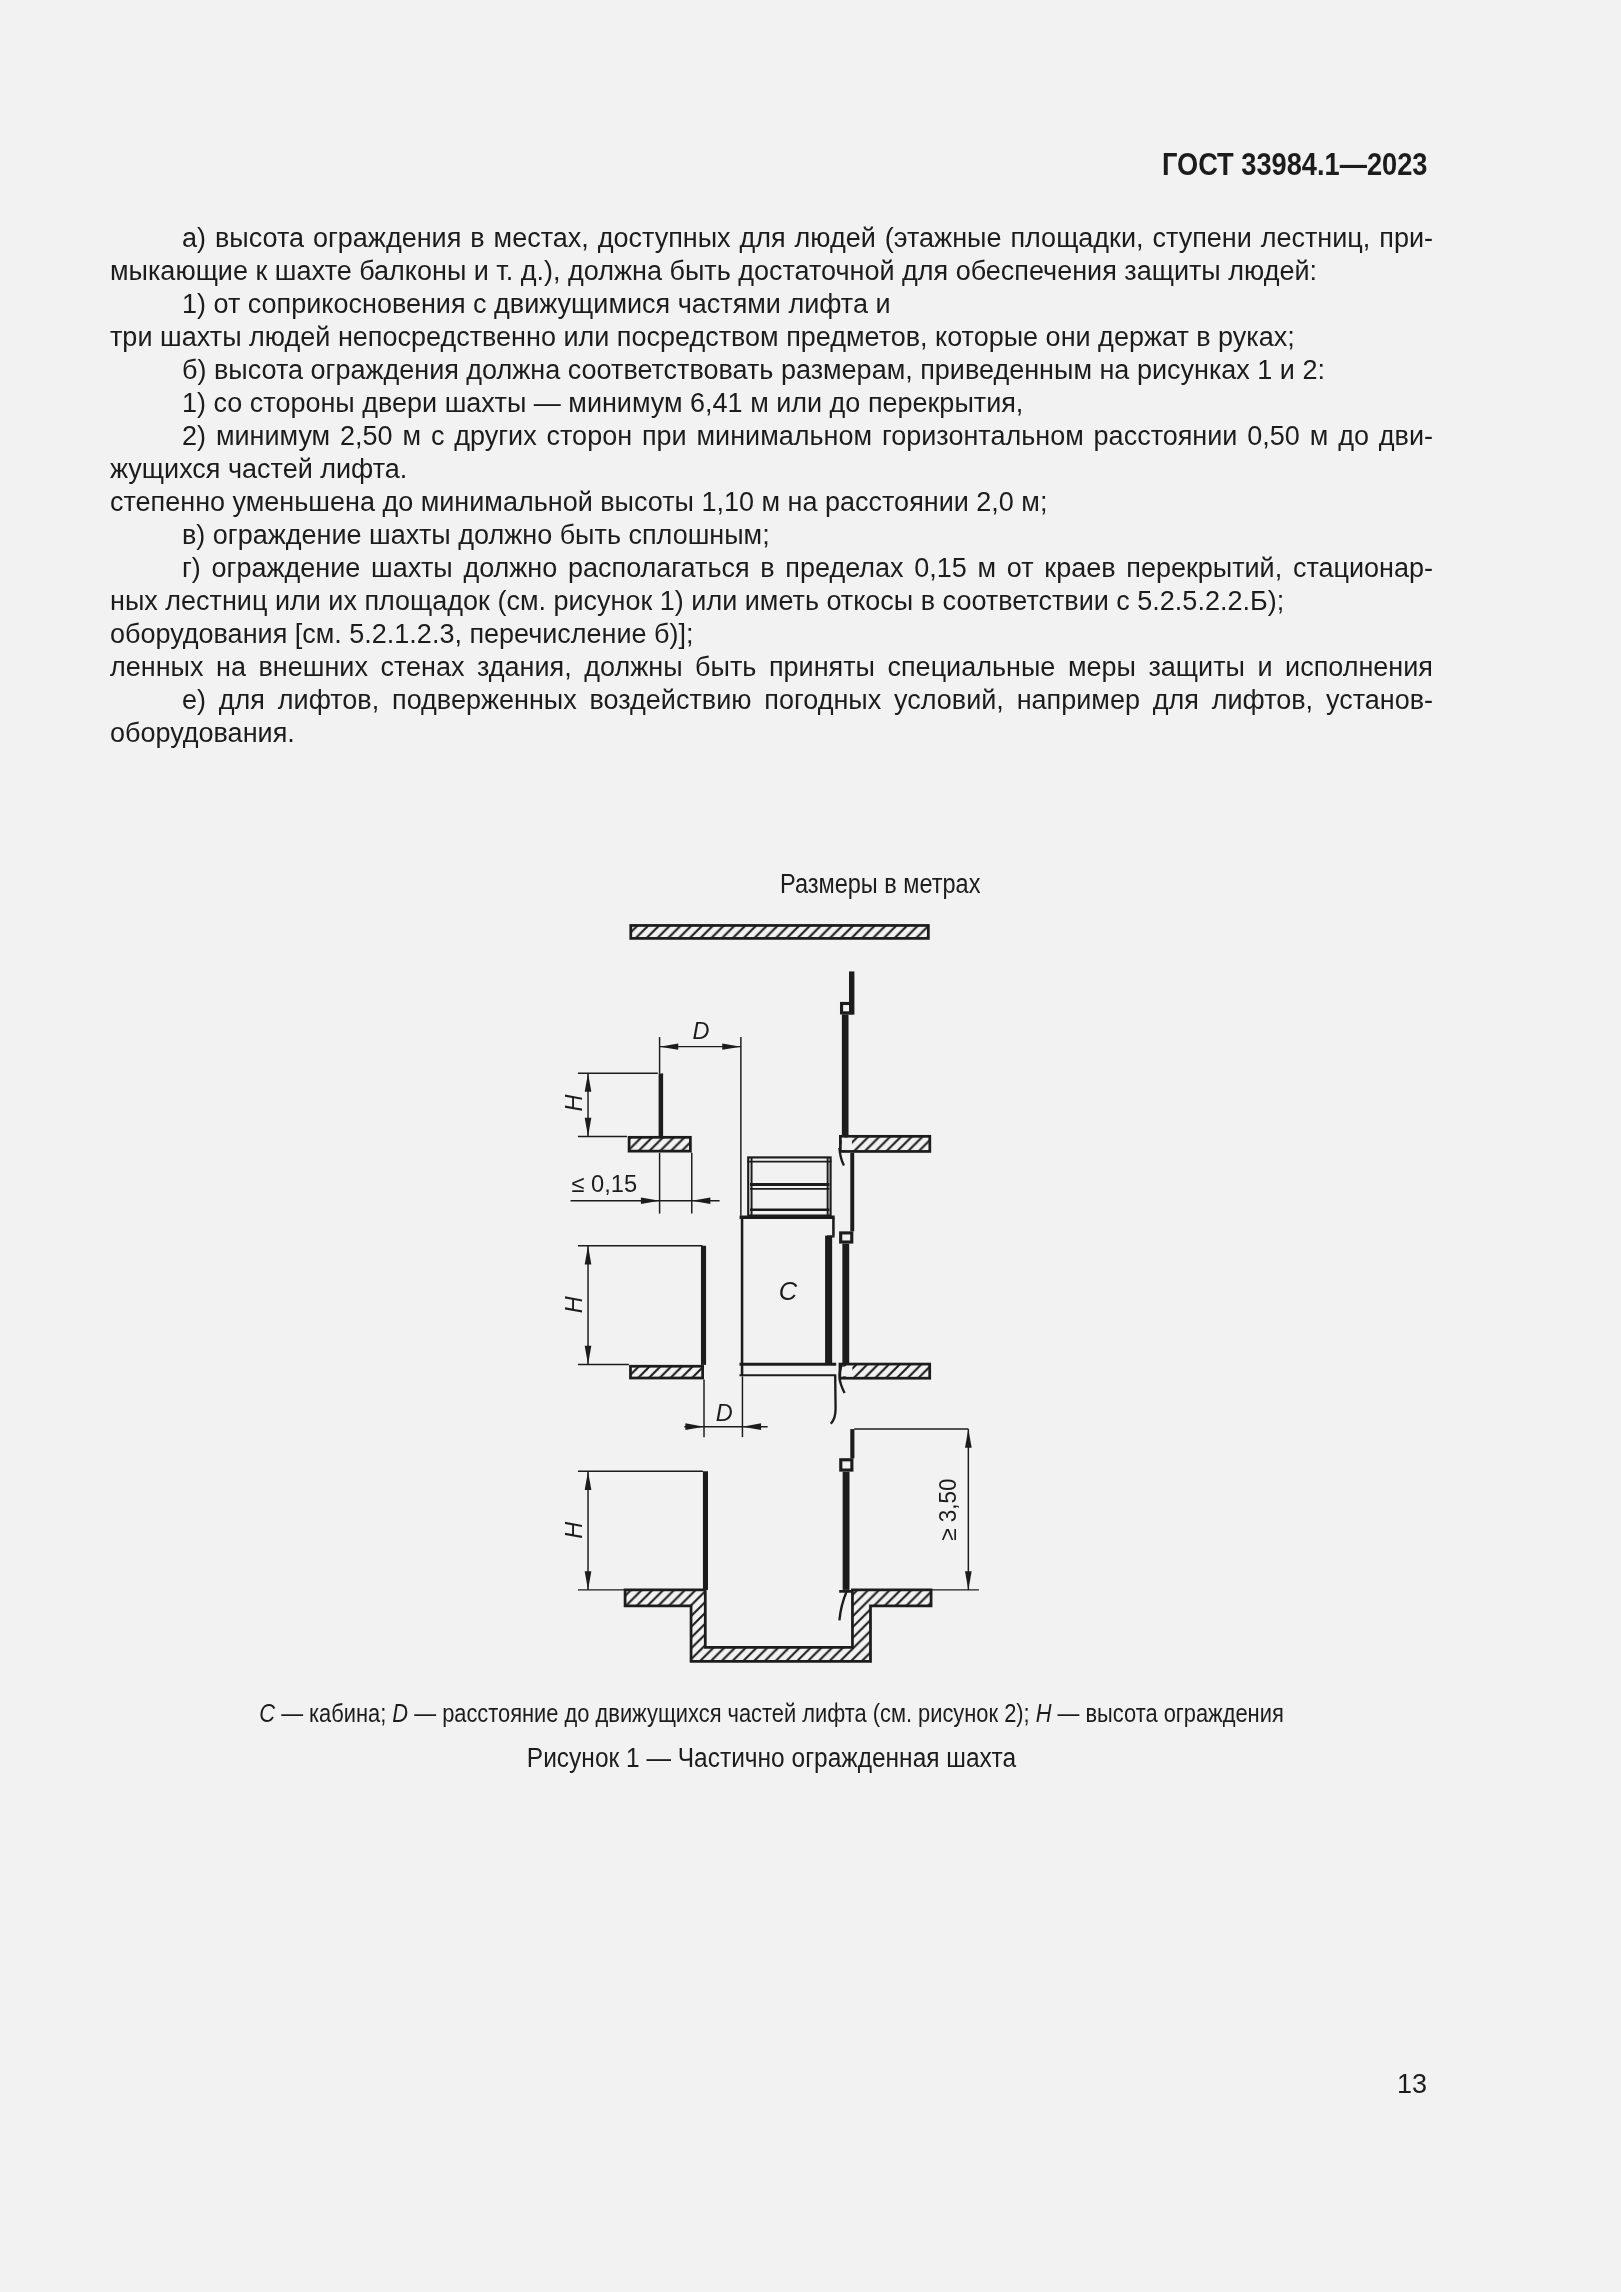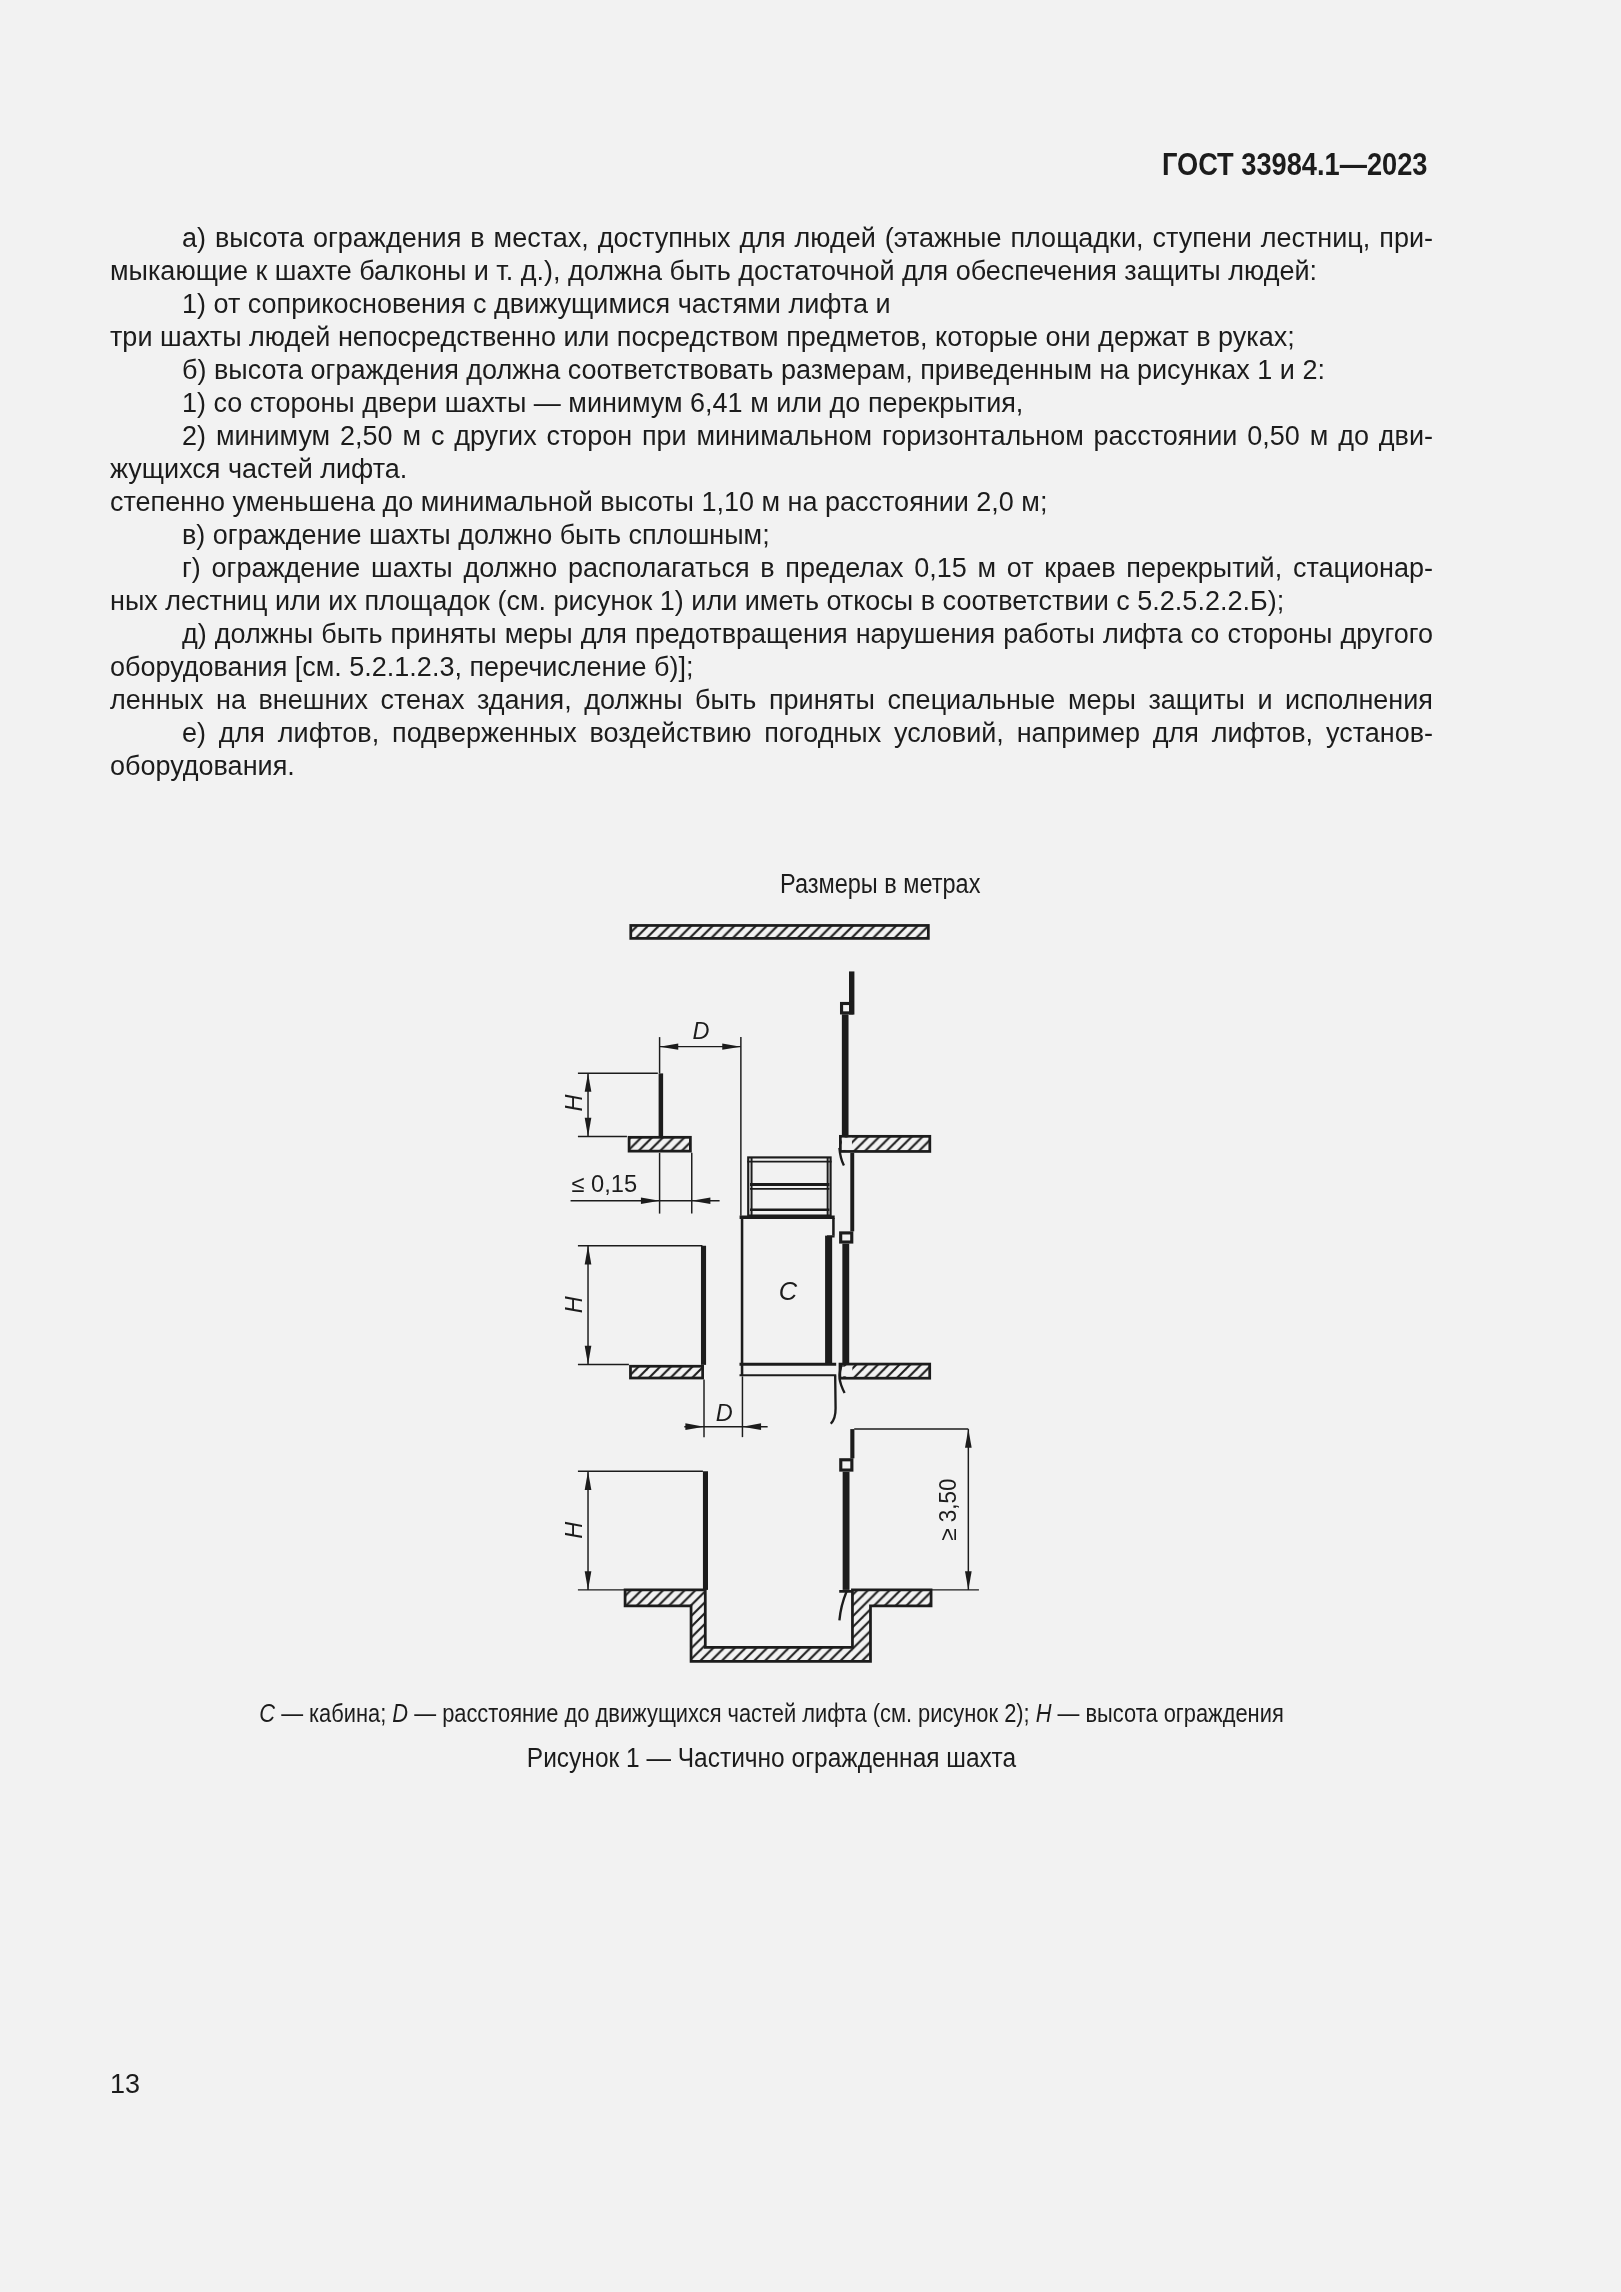--- a/index.html
+++ b/index.html
@@ -19,21 +19,20 @@
 <div class="ind">1) от соприкосновения с движущимися частями лифта и</div>
 <div>три шахты людей непосредственно или посредством предметов, которые они держат в руках;</div>
 <div class="ind">б) высота ограждения должна соответствовать размерам, приведенным на рисунках 1 и 2:</div>
 <div class="ind">1) со стороны двери шахты — минимум 6,41 м или до перекрытия,</div>
 <div class="jl ind">2) минимум 2,50 м с других сторон при минимальном горизонтальном расстоянии 0,50 м до дви-</div>
 <div>жущихся частей лифта.</div>
 <div>степенно уменьшена до минимальной высоты 1,10 м на расстоянии 2,0 м;</div>
 <div class="ind">в) ограждение шахты должно быть сплошным;</div>
 <div class="jl ind">г) ограждение шахты должно располагаться в пределах 0,15 м от краев перекрытий, стационар-</div>
 <div>ных лестниц или их площадок (см. рисунок 1) или иметь откосы в соответствии с 5.2.5.2.2.Б);</div>
-<div class="jl ind">д) должны быть приняты меры для предотвращения нарушения работы лифта со стороны другого</div>
 <div>оборудования [см. 5.2.1.2.3, перечисление б)];</div>
 <div class="jl">ленных на внешних стенах здания, должны быть приняты специальные меры защиты и исполнения</div>
 <div class="jl ind">е) для лифтов, подверженных воздействию погодных условий, например для лифтов, установ-</div>
 <div>оборудования.</div>
 </div>
 
 <div class="abs" id="units" style="left:780px;top:871px;font-size:27px;line-height:27px;white-space:nowrap;transform:scaleX(0.871);transform-origin:0 0;">Размеры в метрах</div>
 
 <svg class="abs" style="left:549px;top:916px;" width="451" height="755" viewBox="560 935 460 770" font-family="&quot;Liberation Sans&quot;,sans-serif">
 <defs>
@@ -188,14 +187,14 @@
 <line x1="856" y1="1623.8" x2="869.5" y2="1623.8" stroke-width="2.8"></line>
 <path d="M863.5,1624 C860.2,1632 857.3,1641 856.2,1653.5" stroke-width="2.4"></path>
       </g>
 </g>
 </svg>
 
 <div class="abs" style="left:110px;top:1701px;width:1323px;text-align:center;font-size:25.5px;line-height:25.5px;transform:scaleX(0.857);"><i>С</i> — кабина; <i>D</i> — расстояние до движущихся частей лифта (см. рисунок 2); <i>Н</i> — высота ограждения</div>
 
 <div class="abs" style="left:110px;top:1742px;width:1323px;text-align:center;font-size:27px;line-height:33px;transform:scaleX(0.907);">Рисунок 1 — Частично огражденная шахта</div>
 
-<div class="abs" style="left:110px;top:2071px;width:1317px;text-align:left;font-size:27px;line-height:27.4px;">13</div>
+<div class="abs" style="left:110px;top:2071px;width:1317px;text-align:right;font-size:27px;line-height:27.4px;">13</div>
 
 
 </body></html>

